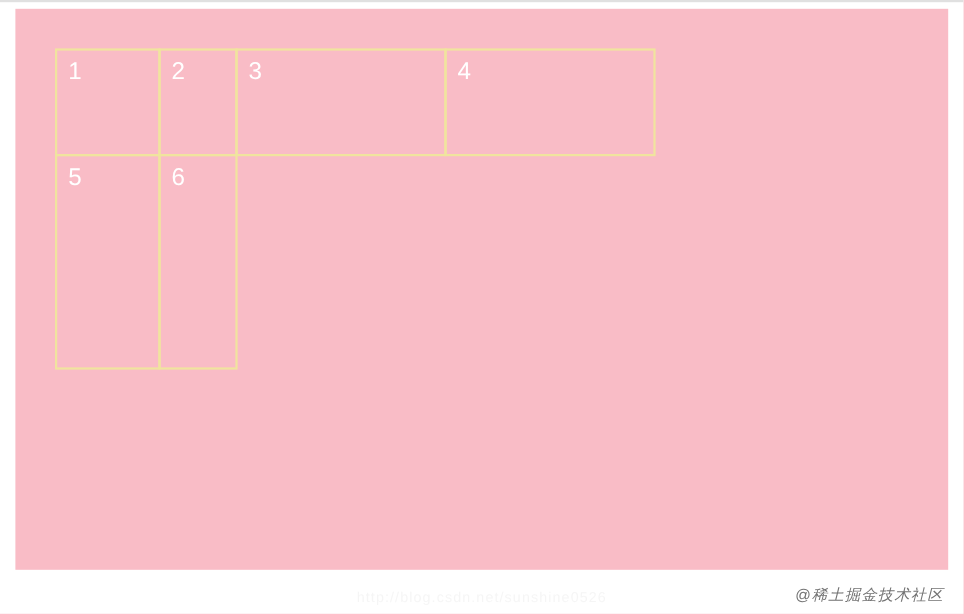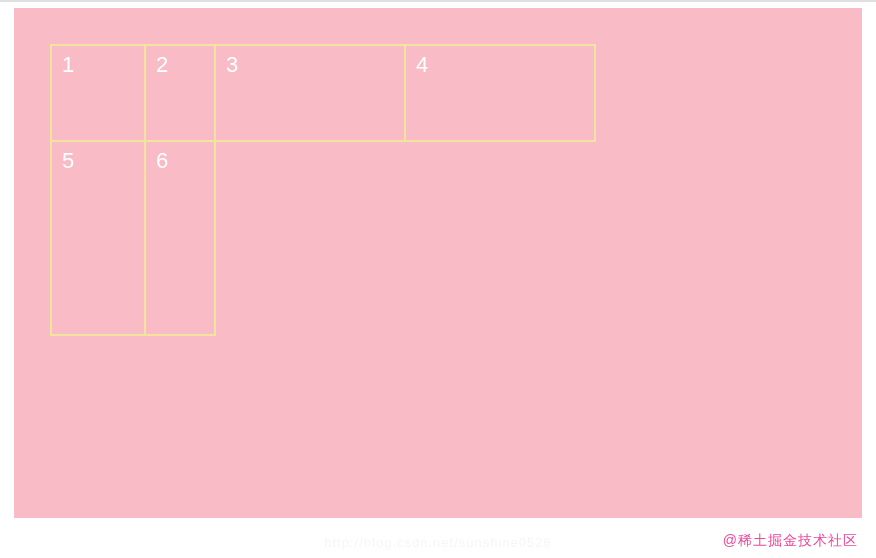--- a/index.html
+++ b/index.html
@@ -75,23 +75,24 @@
     
     .cell-6 {
       width: 72px;
       height: 196px;
     }
     
     .watermark {
       position: absolute;
       bottom: 8px;
       right: 18px;
-      color: #ec4899;
+      color: #737373;
       font-size: 14px;
       letter-spacing: 1px;
+      font-style: italic;
     }
     
     .url-watermark {
       position: absolute;
       bottom: 8px;
       left: 50%;
       transform: translateX(-50%);
       color: #e8e8e8;
       font-size: 13px;
       letter-spacing: 1px;

